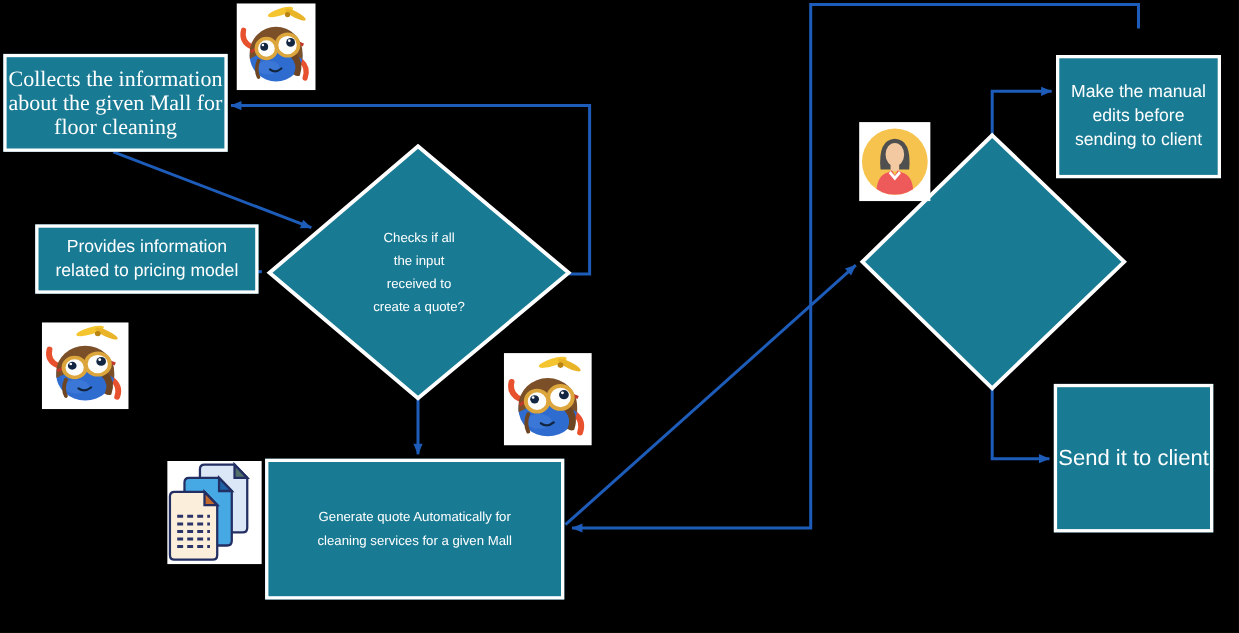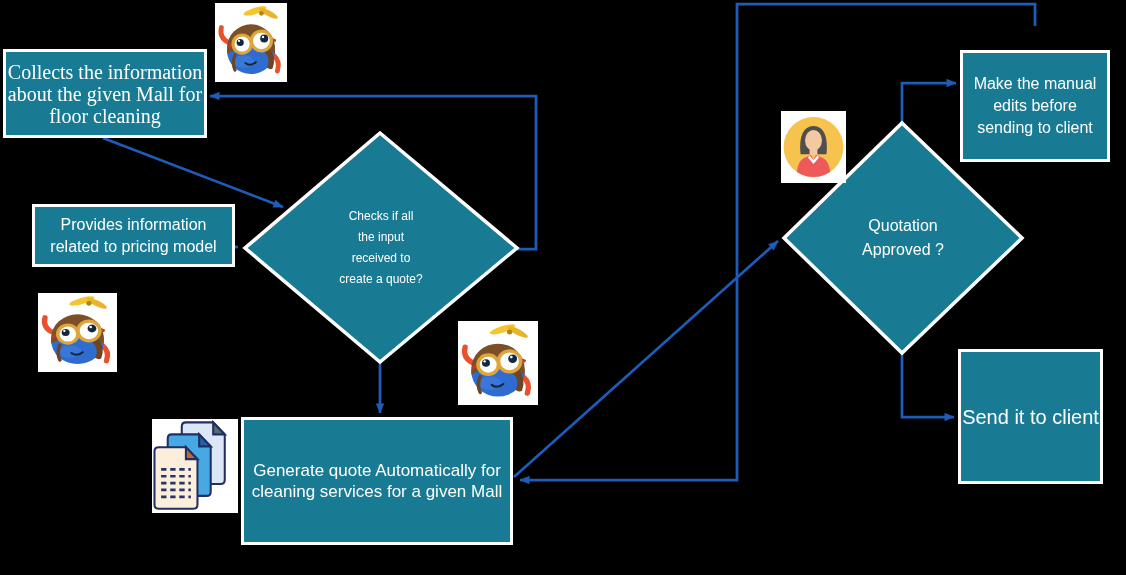--- a/index.html
+++ b/index.html
@@ -23,21 +23,21 @@
     border:3px solid var(--node-border);color:var(--node-text);
     display:flex;align-items:center;justify-content:center;text-align:center;
   }
   .node-label,.diamond-label{white-space:pre-line;color:var(--node-text);}
   .diamond-label{
     position:absolute;display:flex;align-items:center;justify-content:center;
     text-align:center;pointer-events:none;
   }
   #node-collect{left:3px;top:49px;width:204px;height:89px;font-size:20px;line-height:22px;font-family:Liberation Serif, serif;}
   #node-pricing{left:8px;top:204px;width:203px;height:63px;font-size:16px;line-height:22px;margin-left:24px;}
-  #node-generate{left:241px;top:417px;width:272px;height:128px;font-size:17px;line-height:21px;}
+  #node-generate{left:241px;top:417px;width:272px;height:128px;font-size:12px;line-height:21px;}
   #node-edits{left:960px;top:26px;width:150px;height:112px;font-size:16px;line-height:22px;margin-top:24px;}
   #node-send{left:958px;top:349px;width:145px;height:135px;font-size:20px;line-height:22px;}
   #label-check{left:291px;top:202px;width:180px;height:92px;font-size:12px;line-height:21px;}
   #label-approved{left:813px;top:214px;width:180px;height:48px;font-size:16px;line-height:24px;}
   .icon{position:absolute;}
   #mascot-top{left:215px;top:3px;width:72px;height:79px;}
   #mascot-left{left:38px;top:293px;width:79px;height:79px;}
   #mascot-mid{left:458px;top:321px;width:80px;height:84px;}
   #icon-documents{left:152px;top:419px;width:86px;height:94px;}
   #icon-avatar{left:781px;top:111px;width:65px;height:72px;}
@@ -149,22 +149,20 @@
 sending to client</span>
   </div>
   <div class="node" id="node-send">
     <span class="node-label">Send it to client</span>
   </div>
 
   <div class="diamond-label" id="label-check">Checks if all
 the input
 received to
 create a quote?</div>
-  <div class="diamond-label" id="label-approved">Quotation
-Approved ?</div>
 
   <svg class="icon" id="mascot-top" viewBox="0 0 90 100" preserveAspectRatio="none">
       <use href="#pilot-mascot-shape"></use>
     </svg>
   <svg class="icon" id="mascot-left" viewBox="0 0 90 100" preserveAspectRatio="none">
       <use href="#pilot-mascot-shape"></use>
     </svg>
   <svg class="icon" id="mascot-mid" viewBox="0 0 90 100" preserveAspectRatio="none">
       <use href="#pilot-mascot-shape"></use>
     </svg>

